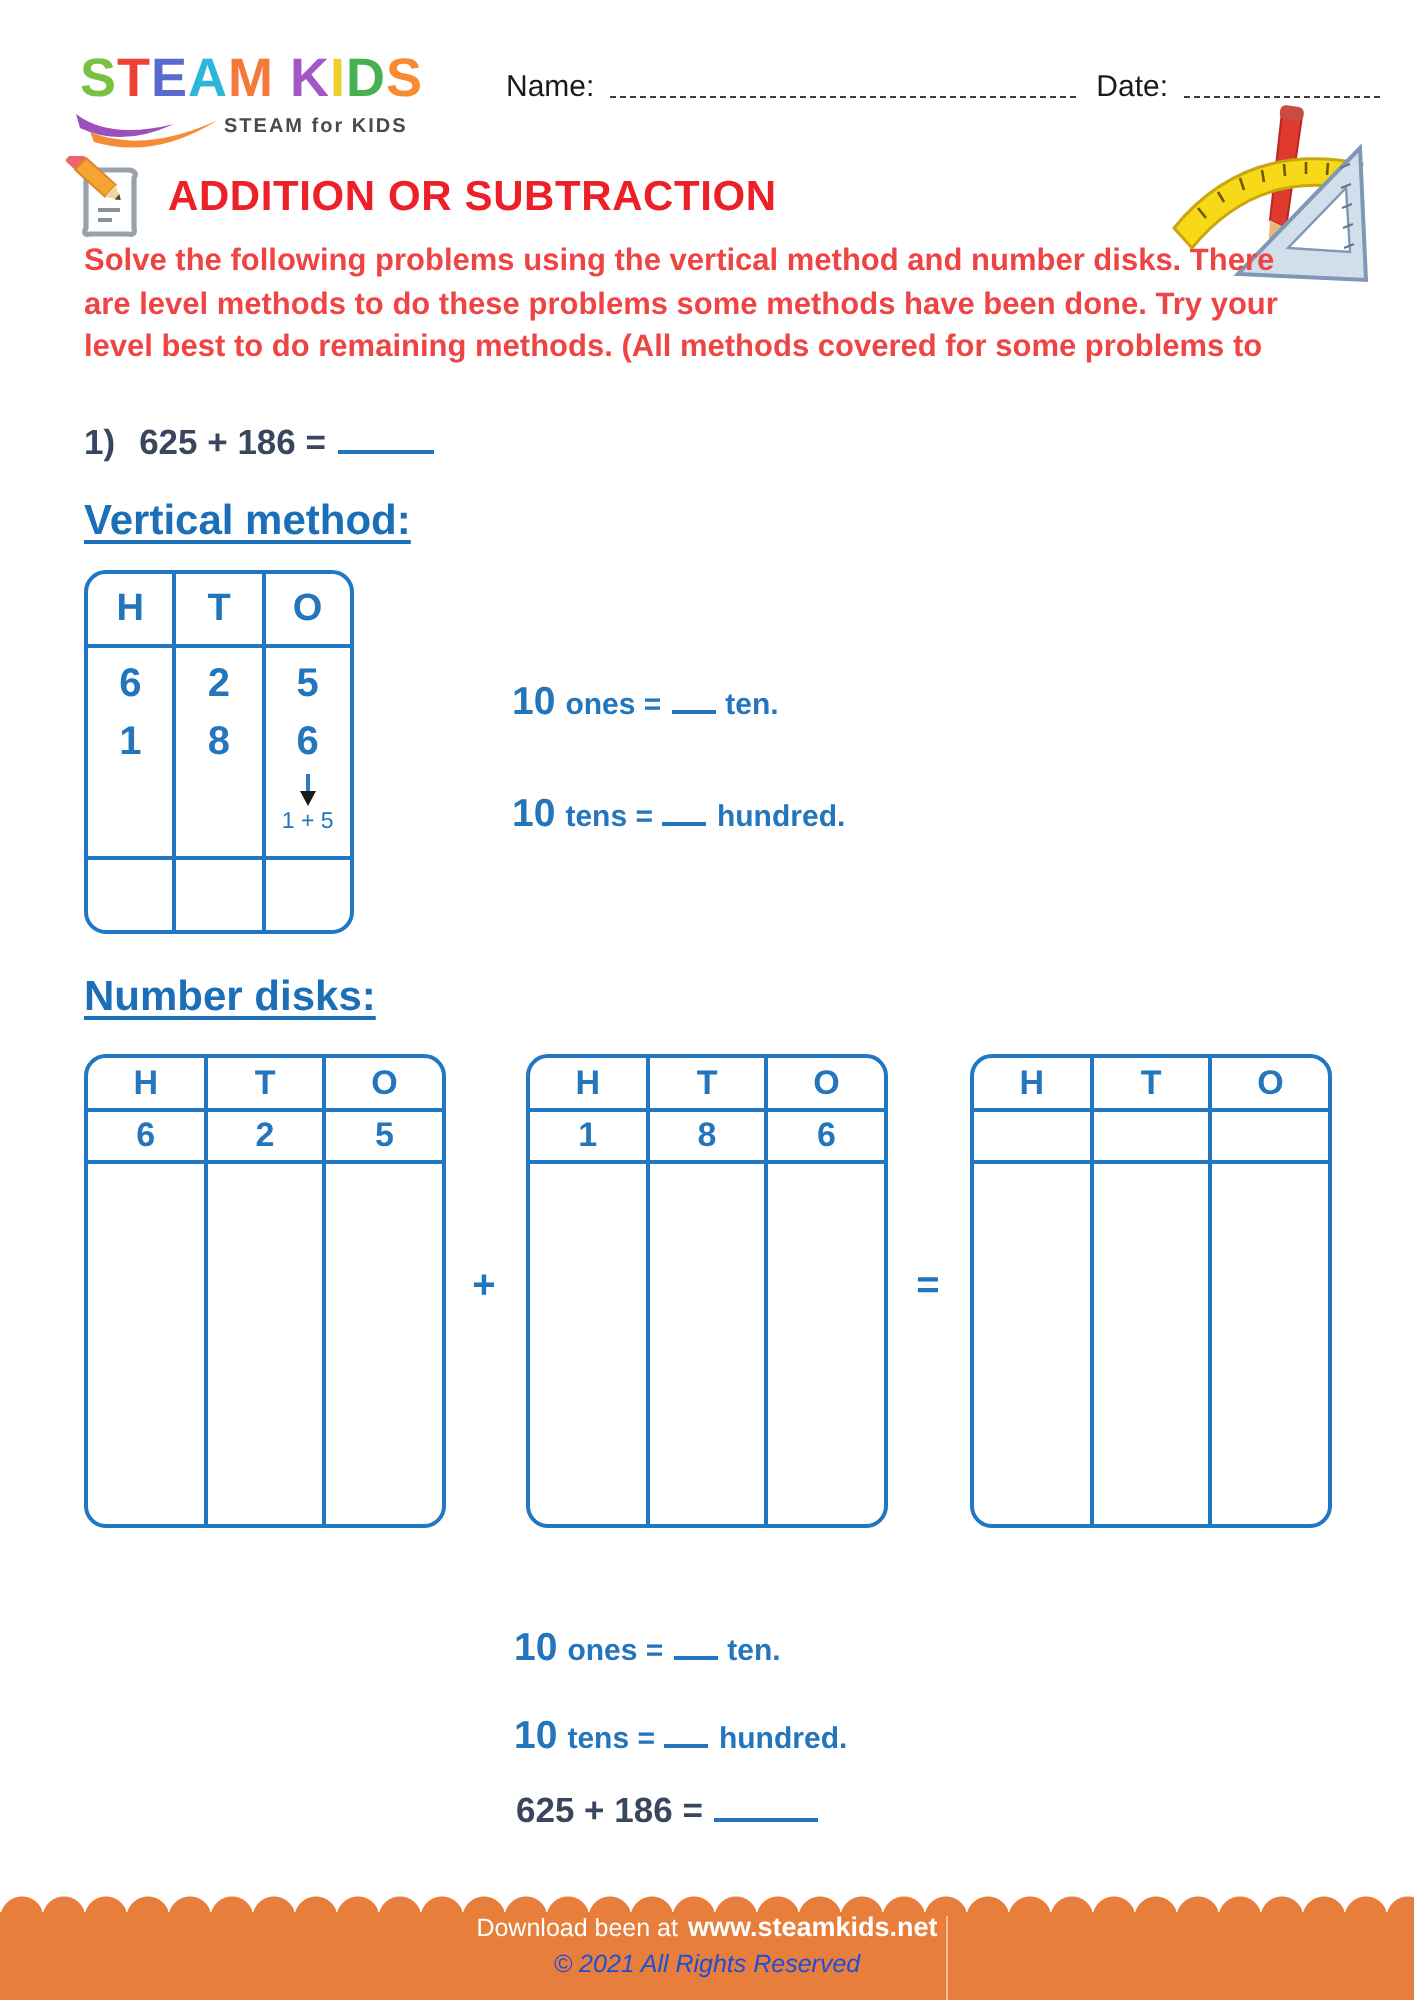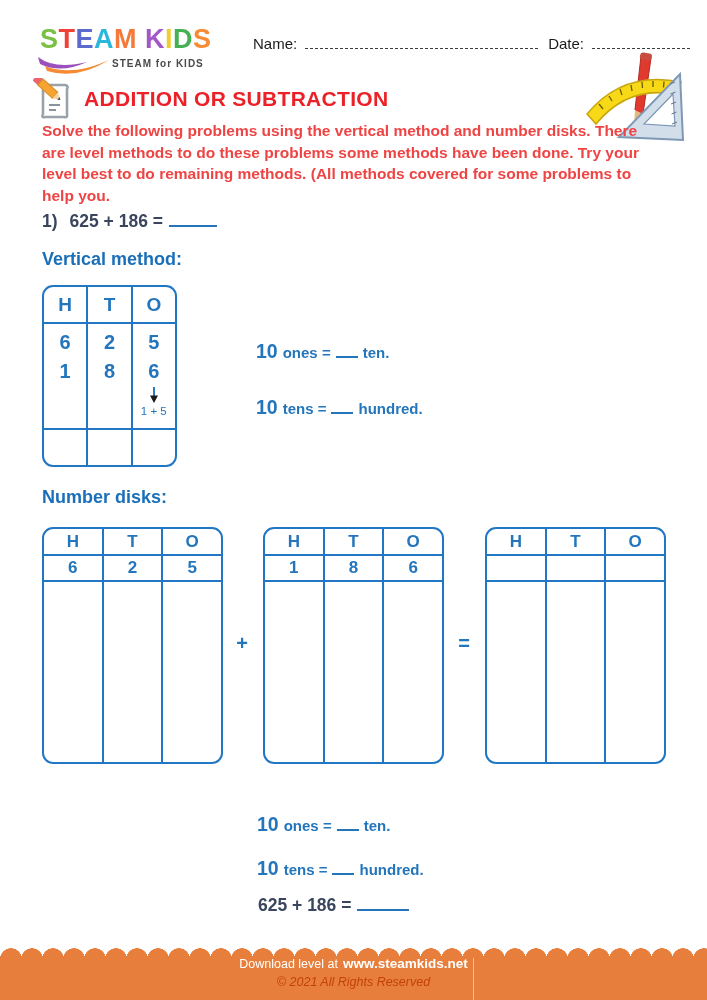--- a/index.html
+++ b/index.html
@@ -31,22 +31,22 @@
                   font-weight:700; line-height:21.5px; }
   .instructions div { white-space:nowrap; }
   
   .problem { position:absolute; left:42px; top:211px; font-size:17.5px; font-weight:600;
              color:#3A465E; white-space:nowrap; }
   .problem .pnum { margin-right:12px; }
   .blank { display:inline-block; border-bottom:2px solid #2375BC; height:14px;
            vertical-align:baseline; margin-left:6px; }
   .blank.w48 { width:48px; } .blank.w52 { width:52px; } .blank.w22 { width:22px; margin:0 5px; }
   
-  .sec-head { position:absolute; color:#1B6FB8; font-size:18px; font-weight:700;
-              text-underline-offset:3px; white-space:nowrap; }
+  .sec-head { position:absolute; color:#1B6FB8; font-size:21px; font-weight:700;
+              text-decoration:underline; text-underline-offset:3px; white-space:nowrap; }
   .sh-vertical { left:42px; top:249px; }
   .sh-disks { left:42px; top:487px; }
   
   .vtable { position:absolute; left:42px; top:285px; width:135px; height:182px;
             border:2px solid #2277C4; border-radius:11px; overflow:hidden;
             display:flex; flex-direction:column; color:#2375BC; background:#fff; }
   .vt-row { display:flex; }
   .vt-head { height:35px; }
   .vt-body { flex:1; border-top:2px solid #2277C4; }
   .vt-foot { height:37px; border-top:2px solid #2277C4; }
@@ -85,21 +85,21 @@
   .footer-scallop { position:absolute; left:0; top:943px; width:707px; height:14px;
     background-image:radial-gradient(circle 11px at 11px 16px, #E87E3B 10.5px, rgba(0,0,0,0) 11px);
     background-size:21px 14px; background-repeat:repeat-x; }
   .footer-bar { position:absolute; left:0; top:956px; width:707px; height:44px; background:#E87E3B; }
   .footer-divider { position:absolute; left:473px; top:958px; height:42px; width:1px;
                     background:rgba(255,255,255,0.5); }
   .footer-line1 { position:absolute; left:0; top:956px; width:707px; text-align:center;
                   color:#ffffff; font-size:12.5px; }
   .footer-line1 .site { font-weight:700; font-size:13.5px; margin-left:5px; }
   .footer-line2 { position:absolute; left:0; top:975px; width:707px; text-align:center;
-                  color:#c2410c; font-size:12.5px; font-style:italic; }
+                  color:#1d4ed8; font-size:12.5px; font-style:italic; }
 </style>
 </head>
 <body>
 
 <div class="page">
 
   <div class="logo">
     <div class="wordmark"><span style="color: rgb(122, 193, 67);">S</span><span style="color: rgb(239, 65, 54);">T</span><span style="color: rgb(91, 106, 207);">E</span><span style="color: rgb(43, 183, 217);">A</span><span style="color: rgb(244, 121, 59);">M</span><span class="sp"></span><span style="color: rgb(162, 87, 200);">K</span><span style="color: rgb(242, 206, 44);">I</span><span style="color: rgb(70, 177, 83);">D</span><span style="color: rgb(246, 139, 51);">S</span></div>
     <svg class="logo-swoosh" width="80" height="22" viewBox="0 0 80 22">
       <path d="M1,3 Q18,16 50,8 Q24,20 3,10 Z" fill="#9B51BC"></path>
@@ -158,21 +158,20 @@
           <line x1="93.5" y1="60" x2="88.5" y2="62"></line>
         <line x1="94" y1="70" x2="89" y2="72"></line>
       </g>
     </g>
   </svg>
 
   <div class="instructions">
     <div>Solve the following problems using the vertical method and number disks. There</div>
     <div>are level methods to do these problems some methods have been done. Try your</div>
     <div>level best to do remaining methods. (All methods covered for some problems to</div>
-    <div>help you.</div>
   </div>
 
   <div class="problem">
     <span class="pnum">1)</span><span>625 + 186 =</span><span class="blank w48"></span>
   </div>
 
   <div class="sec-head sh-vertical">Vertical method:</div>
 
   <div class="vtable">
     <div class="vt-row vt-head">
@@ -280,17 +279,17 @@
     <span class="big">10</span><span>tens =</span><span class="blank w22"></span><span>hundred.</span>
   </div>
   <div class="bottom-eq">
     <span>625 + 186 =</span><span class="blank w52"></span>
   </div>
 
   <div class="footer-scallop"></div>
   <div class="footer-bar"></div>
   <div class="footer-divider"></div>
   <div class="footer-line1">
-    <span>Download level at</span><span class="site">www.steamkids.net</span>
+    <span>Download been at</span><span class="site">www.steamkids.net</span>
   </div>
   <div class="footer-line2">© 2021 All Rights Reserved</div>
 
 </div>
 
 </body></html>

